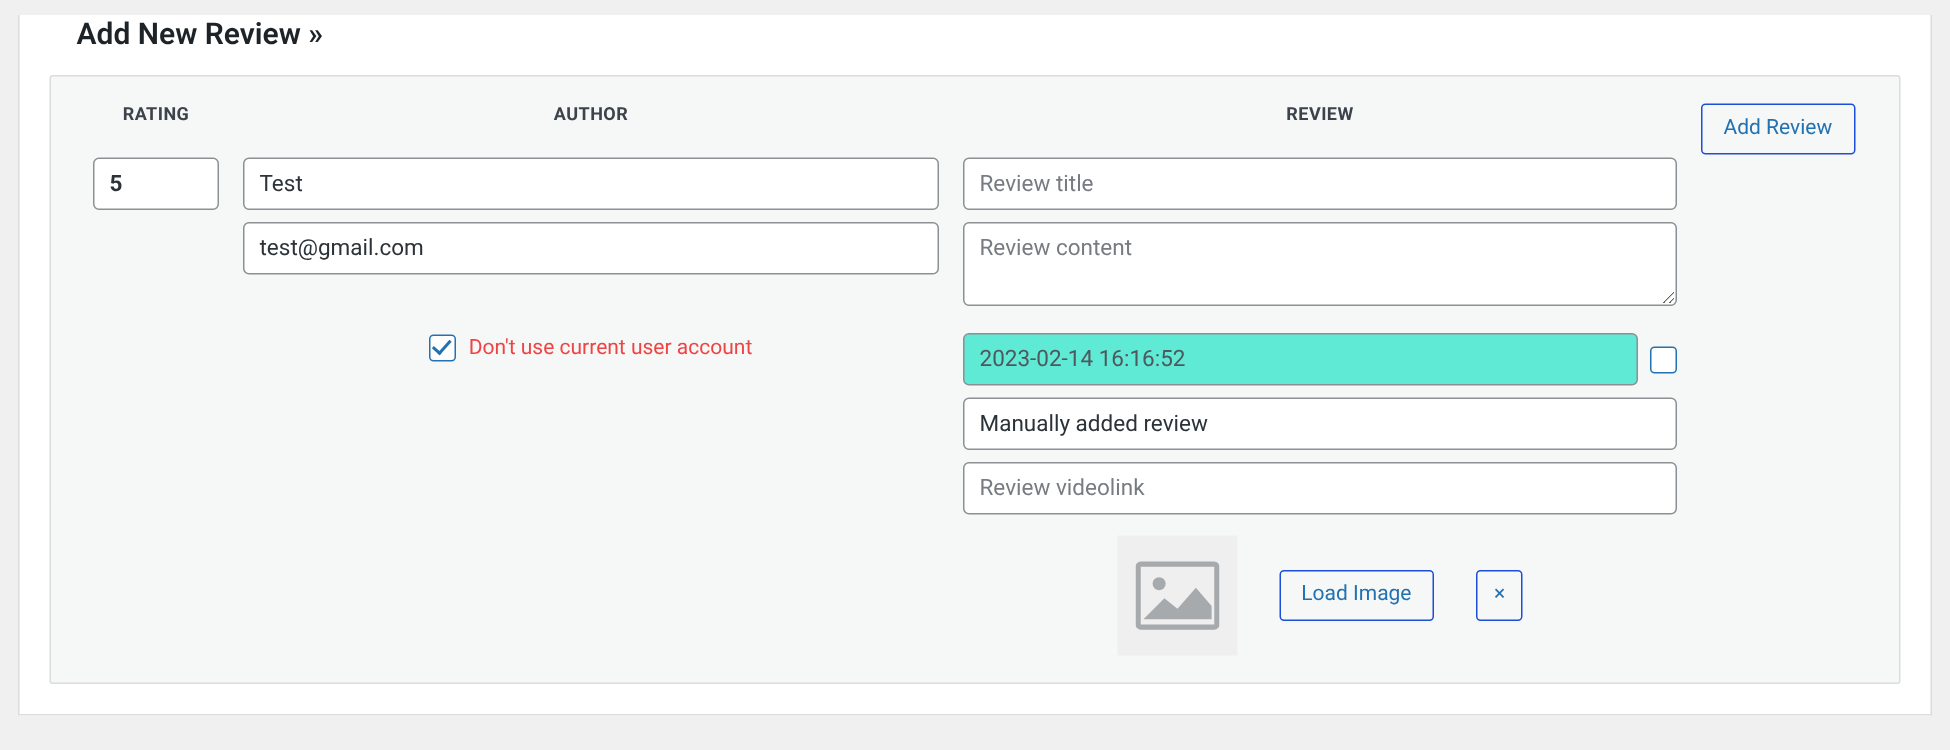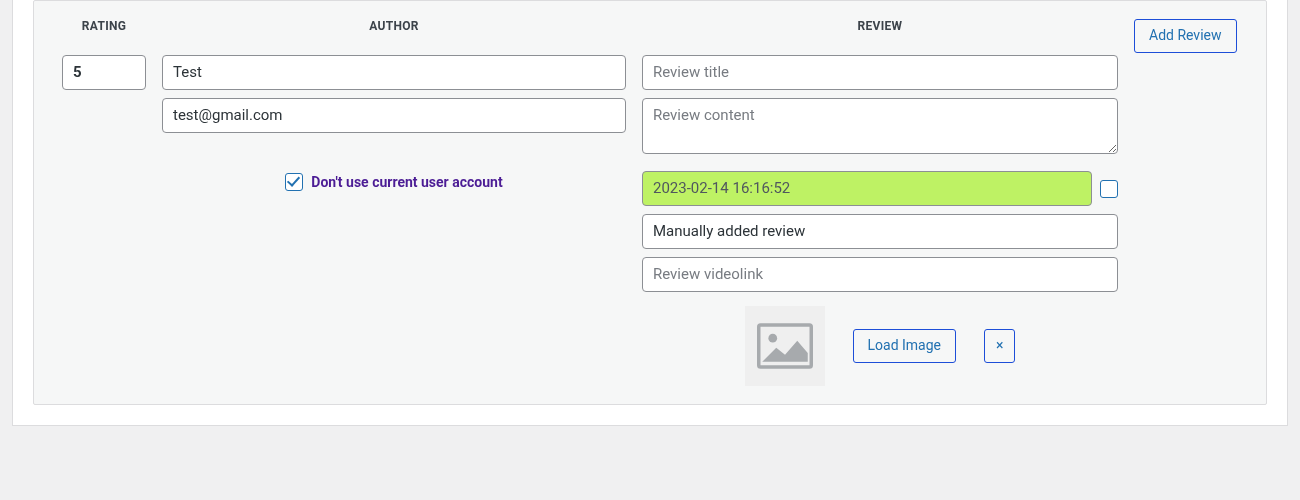--- a/index.html
+++ b/index.html
@@ -58,42 +58,42 @@
       background: #fff;
       border: 1px solid #8c8f94;
       border-radius: 4px;
       padding: 6px 10px;
       font-size: 15px;
       color: #2c3338;
       font-family: inherit;
       line-height: 1.4;
     }
     input[type=text]:disabled {
-      background: #bef264;
+      background: #5eead4;
       color: #50575e;
     }
     input[type=number] {
       font-weight: 700;
     }
     textarea {
       resize: both;
       min-height: 48px;
     }
     ::placeholder { color: #787c82; }
     .check-row {
       margin-top: 32px;
       text-align: center;
       display: flex;
       align-items: center;
       justify-content: center;
       gap: 8px;
     }
     .check-row label {
-      font-weight: 700;
-      color: #4c1d95;
+      font-weight: 400;
+      color: #ef4444;
       font-size: 14px;
     }
     .chk {
       appearance: none;
       width: 18px; height: 18px;
       border: 1px solid #2271b1;
       border-radius: 3px;
       background: #fff;
       position: relative;
       cursor: pointer;
@@ -138,20 +138,21 @@
       align-items: center;
       justify-content: center;
     }
     .thumb svg { width: 56px; height: 48px; stroke: #a7aaad; fill: #a7aaad; }
     .col-review .stack > .spacer { height: 6px; margin: 0; }
   </style>
 </head>
 <body>
 
 <div class="outer-wrap">
+  <h2 class="panel-title">Add New Review »</h2>
 
   <div class="form-box">
     <table class="cols">
         <tbody>
           <tr>
 
       <td class="col-rating">
         <div class="col-header">RATING</div>
         <div class="stack">
           <input type="number" value="5" style="">

